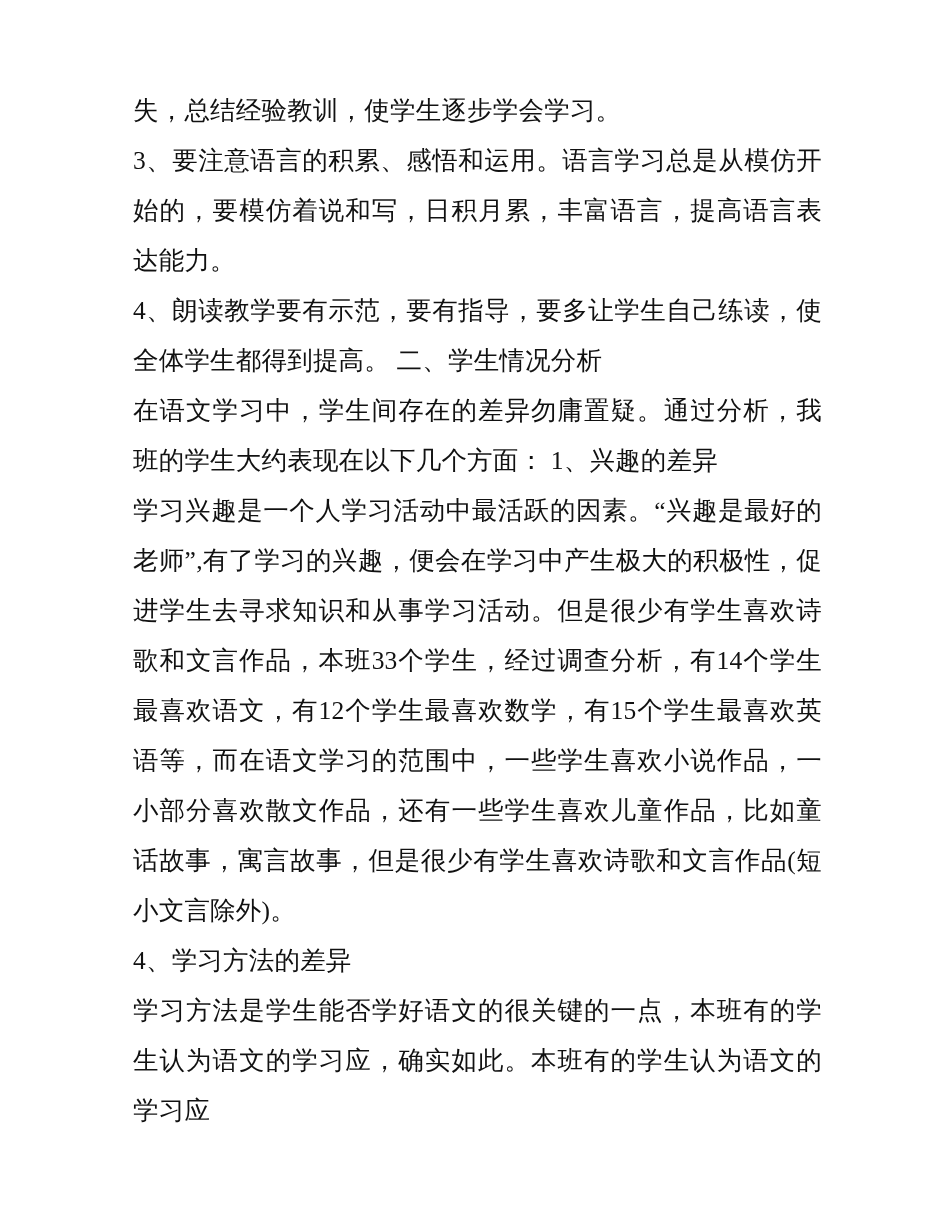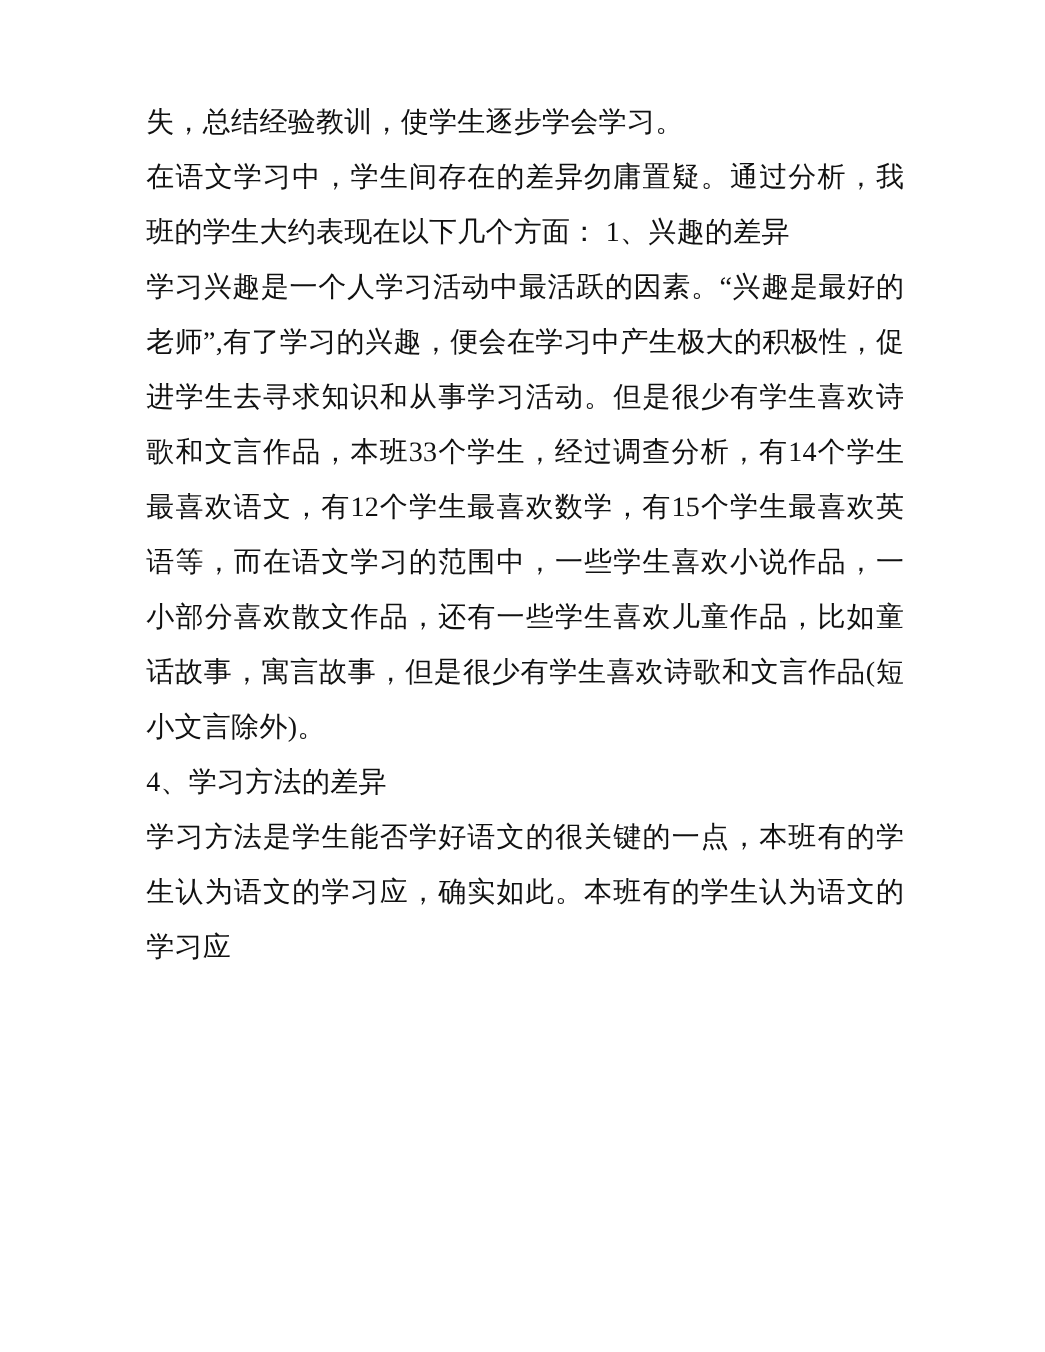--- a/index.html
+++ b/index.html
@@ -35,18 +35,20 @@
     padding: 0;
     text-indent: 0;
   }
 </style>
 </head>
 <body>
 
 <div class="page">
   <div class="doc-body">
     <p class="para">失，总结经验教训，使学生逐步学会学习。</p>
+    <p class="para">3、要注意语言的积累、感悟和运用。语言学习总是从模仿开始的，要模仿着说和写，日积月累，丰富语言，提高语言表达能力。</p>
+    <p class="para">4、朗读教学要有示范，要有指导，要多让学生自己练读，使全体学生都得到提高。 二、学生情况分析</p>
     <p class="para">在语文学习中，学生间存在的差异勿庸置疑。通过分析，我班的学生大约表现在以下几个方面： 1、兴趣的差异</p>
     <p class="para">学习兴趣是一个人学习活动中最活跃的因素。“兴趣是最好的老师”,有了学习的兴趣，便会在学习中产生极大的积极性，促进学生去寻求知识和从事学习活动。但是很少有学生喜欢诗歌和文言作品，本班33个学生，经过调查分析，有14个学生最喜欢语文，有12个学生最喜欢数学，有15个学生最喜欢英语等，而在语文学习的范围中，一些学生喜欢小说作品，一小部分喜欢散文作品，还有一些学生喜欢儿童作品，比如童话故事，寓言故事，但是很少有学生喜欢诗歌和文言作品(短小文言除外)。</p>
     <p class="para">4、学习方法的差异</p>
     <p class="para">学习方法是学生能否学好语文的很关键的一点，本班有的学生认为语文的学习应，确实如此。本班有的学生认为语文的学习应</p>
   </div>
 </div>
 
 </body></html>

